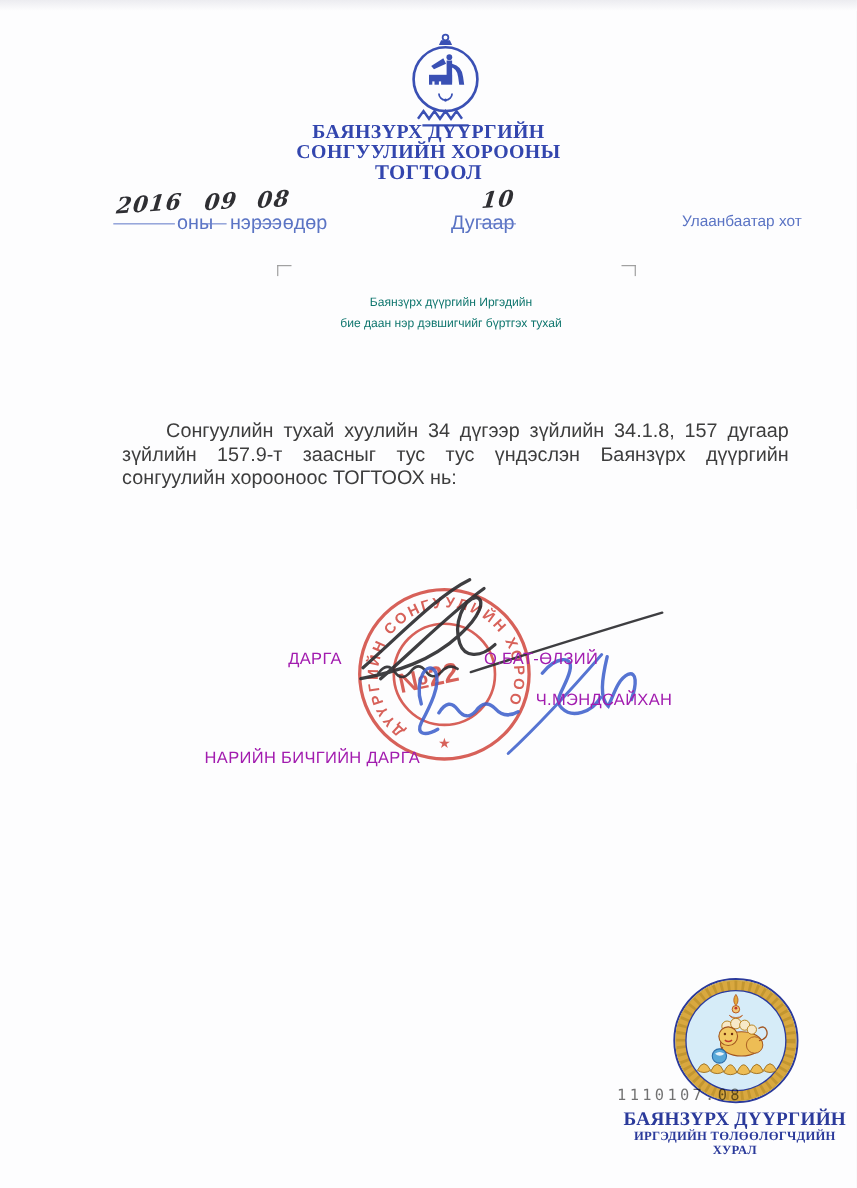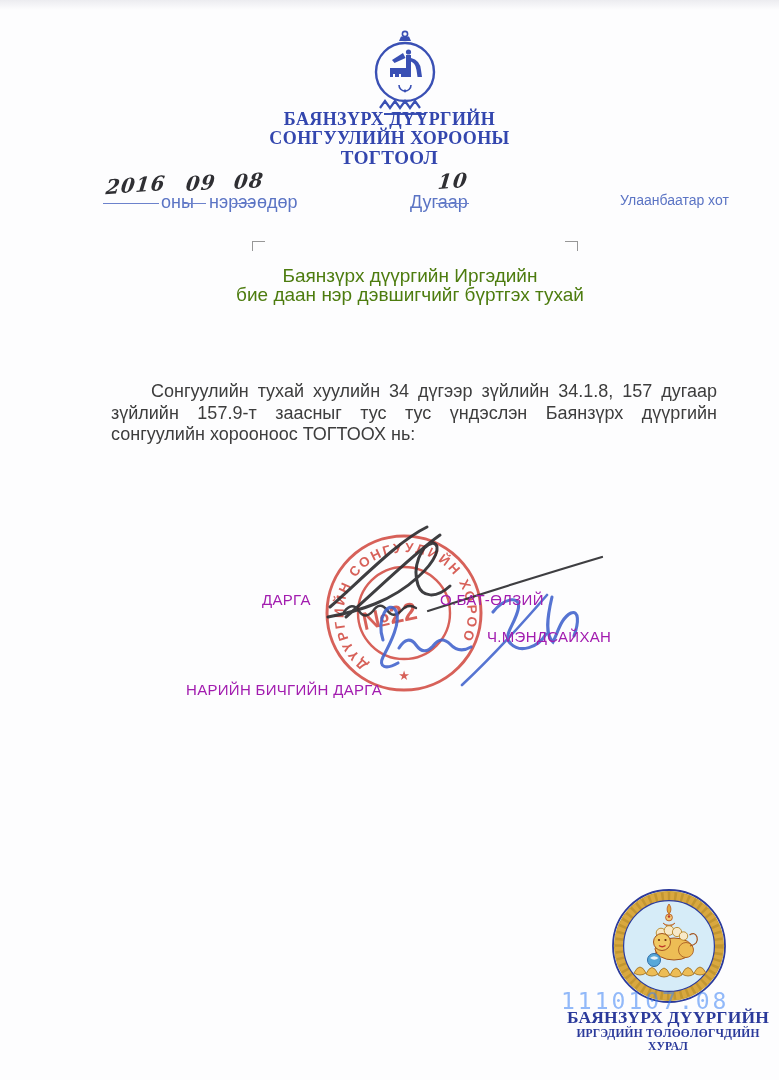--- a/index.html
+++ b/index.html
@@ -16,35 +16,35 @@
   .tpl{position:absolute;color:#5b74c4;font-size:18px;}
   .uline{position:absolute;border-bottom:1.5px solid #6c82cc;height:12px;}
   .hw{position:absolute;font-family:"DejaVu Serif",serif;font-style:italic;font-weight:700;
       color:#2f2f33;font-size:20px;transform:rotate(-4deg) skewX(-10deg);letter-spacing:1px;}
   
   .mark{position:absolute;width:12px;height:9px;}
   .mark.l{border-left:1.5px solid #979797;border-top:1.5px solid #979797;}
   .mark.r{border-right:1.5px solid #979797;border-top:1.5px solid #979797;}
   
   .doc-title{position:absolute;left:190px;top:266px;width:440px;text-align:center;
-      font-size:19px;line-height:19px;color:#4d7c0f;}
+      font-size:11px;line-height:19px;color:#0f766e;}
   
   .body-block{position:absolute;left:111px;top:381px;width:606px;color:#3d3d3d;
       font-size:18px;line-height:21.5px;text-align:justify;}
   .body-block p{margin:0 0 11px;text-indent:40px;}
   .item-num{padding-right:36px;}
   
   .sig{position:absolute;font-size:15px;color:#a21caf;letter-spacing:.3px;white-space:nowrap;}
   
   .footer-text{position:absolute;left:555px;top:1007px;width:226px;text-align:center;
       font-family:"Liberation Serif",serif;font-weight:700;color:#2b3a9b;}
   .footer-text .l1{font-size:17.5px;line-height:20px;letter-spacing:.2px;}
   .footer-text .l2{font-size:11.5px;line-height:13px;letter-spacing:.2px;}
   .watermark{position:absolute;left:561px;top:988px;font-family:"DejaVu Sans Mono",monospace;
-      font-size:23px;letter-spacing:3px;color:#3b82f6;opacity:.55;z-index:3;}
+      font-size:14px;letter-spacing:3px;color:#000000;opacity:.55;z-index:3;}
   svg{position:absolute;overflow:visible;}
 </style>
 </head>
 <body>
 
 <div class="page">
 
   <svg class="abs" style="left:366px;top:28px;" width="78" height="88" viewBox="0 0 78 88">
     <g stroke="#3a50b4" fill="none" stroke-width="1.6">
       <circle cx="39" cy="6" r="2.6"></circle>

